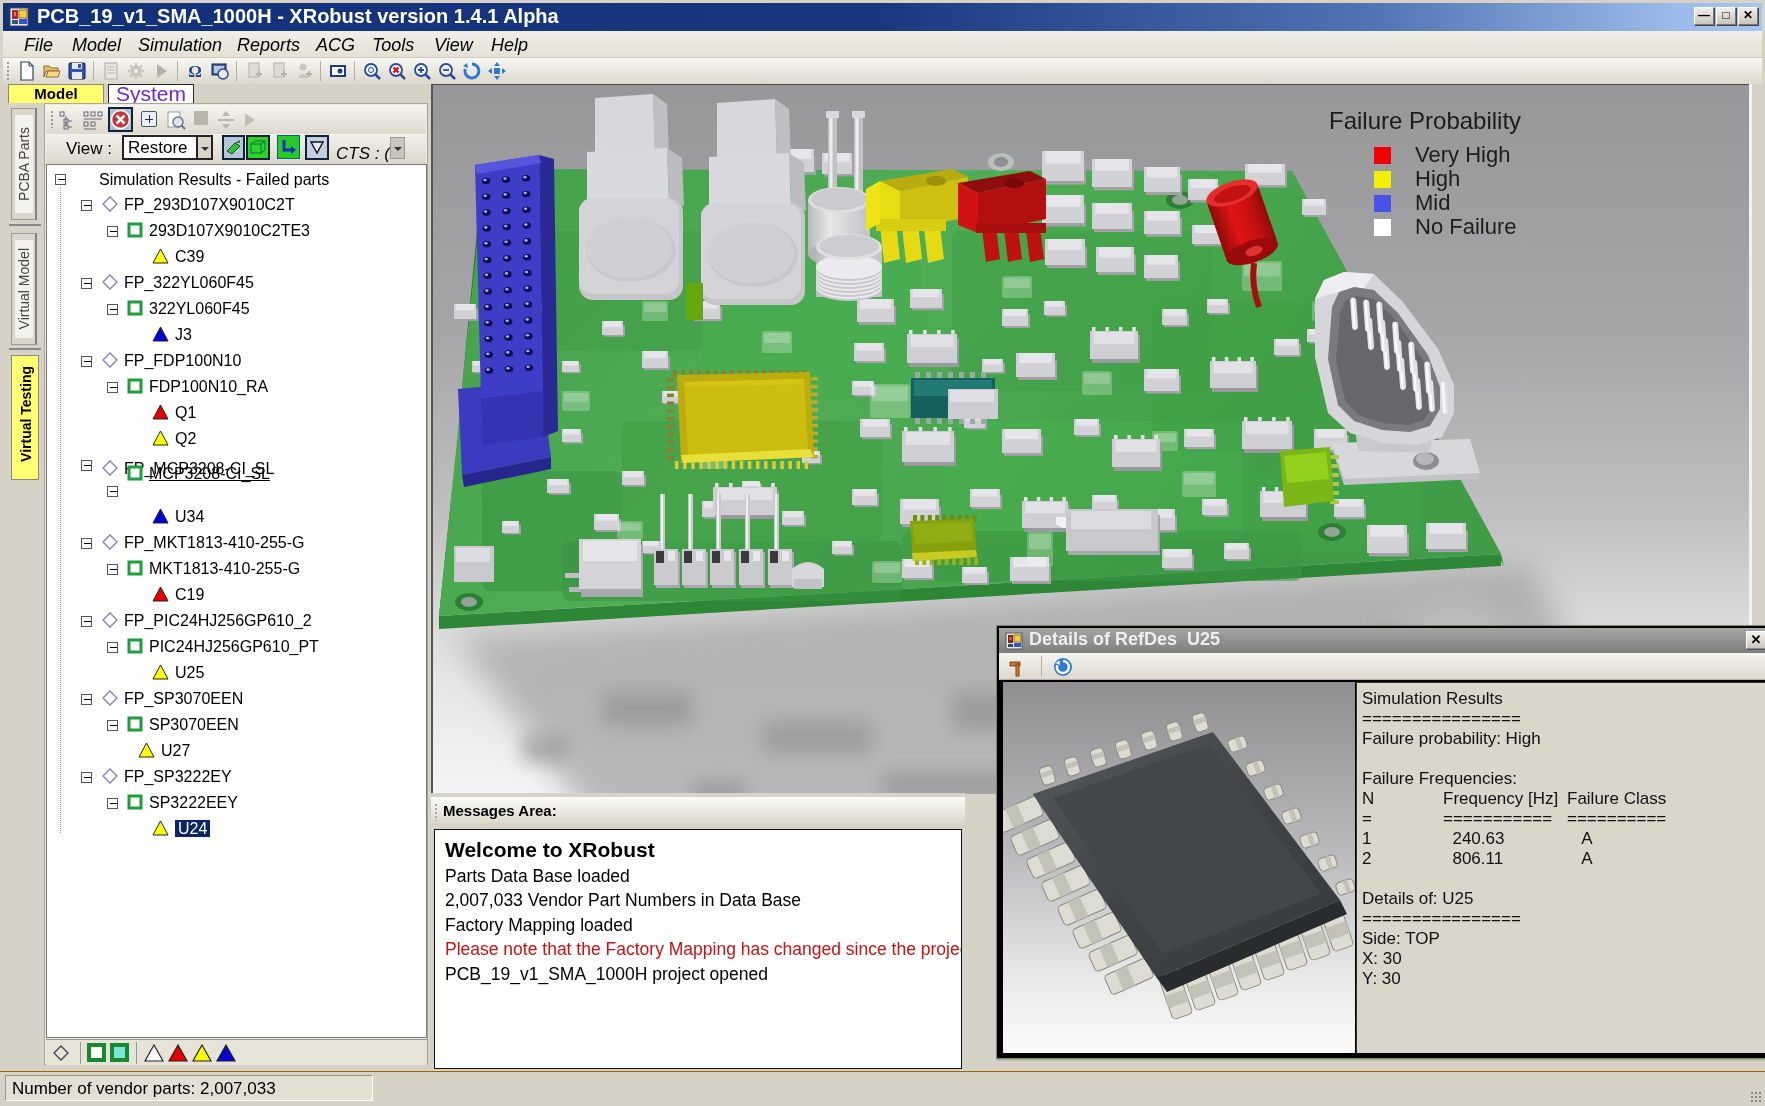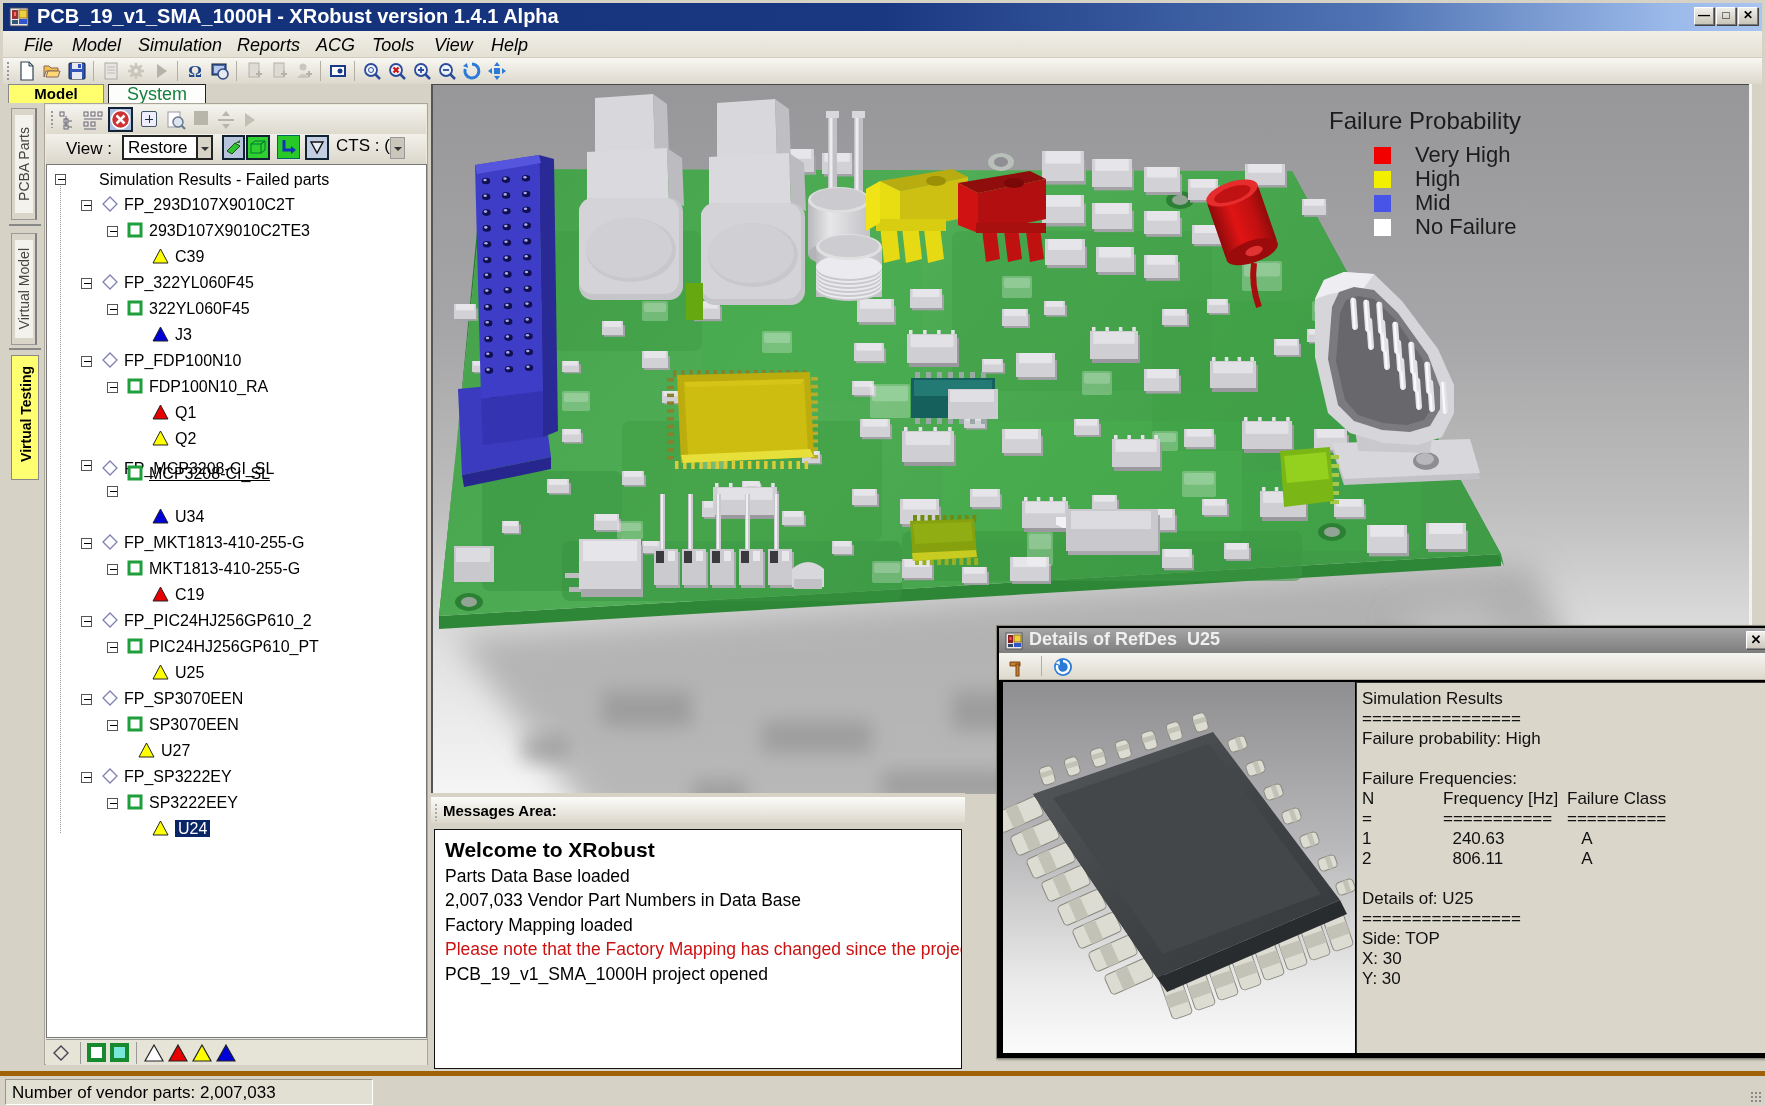--- a/index.html
+++ b/index.html
@@ -8,38 +8,38 @@
  background:linear-gradient(to right,#123078 0%,#1a3882 50%,#5074b4 78%,#9cbaea 95%,#a8c4f0 100%);
  color:#fff;font-weight:bold;font-size:20px;display:flex;align-items:center;}
 .menubar{left:3px;top:31px;width:1759px;height:27px;background:linear-gradient(#f0eee6,#e4e1d4);
  font-size:18px;color:#000;display:flex;align-items:center;border-bottom:1px solid #d0ccc0;}
 .menubar span{top:4px;font-style:italic;}
 .toolbar{left:3px;top:58px;width:1759px;height:26px;background:linear-gradient(#f8f7f2,#dcd8cc);
  display:flex;align-items:center;}
 .tabrow{left:3px;top:84px;width:425px;height:19px;}
 .tab1{position:absolute;left:5px;top:0;width:96px;height:19px;background:#ffff6e;border:1px solid #888;
  border-bottom:none;font-weight:bold;font-size:15px;text-align:center;line-height:18px;}
-.tab2{position:absolute;left:105px;top:0;width:98px;height:19px;background:#fdfdfb;border:1px solid #222;
- border-bottom:none;font-size:18px;color:#15803d;text-align:center;line-height:18px;}
+.tab2{position:absolute;left:105px;top:0;width:86px;height:19px;background:#fdfdfb;border:1px solid #222;
+ border-bottom:none;font-size:21px;color:#6d28d9;text-align:center;line-height:18px;}
 .sidestrip{left:3px;top:103px;width:41px;height:937px;background:#d6d2c6;}
 .vtab{position:absolute;left:8px;width:26px;border:1px solid #999;border-right:2px solid #808080;background:#d9d5c9;}
 .vtab .lbl{position:absolute;left:3px;top:6px;bottom:6px;width:18px;background:#f4f2ec;
  display:flex;align-items:center;justify-content:center;}
 .vtab .lbl span{transform:rotate(180deg);writing-mode:vertical-rl;font-size:14px;color:#444;white-space:nowrap;}
 .vtab3{position:absolute;left:8px;width:28px;background:#ffff72;border:1px solid #888;}
 .vtab3 span{transform:rotate(180deg);writing-mode:vertical-rl;font-size:14px;font-weight:bold;color:#000;
  position:absolute;left:6px;top:10px;white-space:nowrap;}
 .treepanel{left:44px;top:103px;width:384px;height:962px;background:#ece9dd;border:1px solid #a9a599;}
 .ttb1{position:absolute;left:1px;top:1px;width:380px;height:29px;background:linear-gradient(#f5f4ef,#ddd9cd);}
 .ttb2{position:absolute;left:1px;top:30px;width:380px;height:30px;background:linear-gradient(#f2f1ea,#dbd7cb);}
 .treebox{position:absolute;left:1px;top:60px;width:381px;height:874px;background:#fff;border:1px solid #777;
  font-size:16px;color:#000;}
 .tlegend{position:absolute;left:1px;top:935px;width:381px;height:26px;background:#e6e3d7;
  border-top:1px solid #999;display:flex;align-items:center;}
-.statusbar{left:0px;top:1071px;width:1765px;height:35px;background:#d6d2c6;border-top:5px solid #a16207;}
+.statusbar{left:0px;top:1071px;width:1765px;height:35px;background:#d6d2c6;border-top:1px solid #a16207;}
 .statbox{position:absolute;left:5px;top:3px;width:368px;height:26px;background:#e2dfd3;
  border:1px solid #9a968a;border-bottom-color:#fff;border-right-color:#fff;font-size:17px;line-height:25px;padding-left:6px;}
 .viewport{left:431px;top:84px;width:1318px;height:710px;border-left:2px solid #555;border-top:1px solid #4a4a4a;}
 .msgs{left:431px;top:793px;width:534px;height:278px;background:#d6d2c6;}
 .msghdr{position:absolute;left:0;top:4px;width:100%;height:26px;background:linear-gradient(#fbfbf8,#dcd8cc);
  font-size:15px;font-weight:bold;padding:5px 0 0 12px;}
 .msgbox{position:absolute;left:3px;top:36px;width:528px;height:240px;background:#fff;border:1px solid #111;overflow:hidden;
  font-size:17.5px;padding:8px 0 0 10px;line-height:24.5px;white-space:nowrap;}
 .dlg{left:996px;top:625px;width:777px;height:434px;background:#000000;border:1px solid #8a867a;
  box-shadow:1px 1px 2px rgba(0,0,0,0.3);}
@@ -258,21 +258,21 @@
             <path d="M3 7 l4 -3 h10 l-4 3 M13 7 l4 -3 v9 l-4 3"></path>
           </g>
         </svg></div>
       <div style="position:absolute;left:231px;top:1px;width:23px;height:24px;background:#28c828;border:1px solid #066;"><svg width="21" height="22" viewBox="0 0 21 22">
           <path d="M6 4 v10 h9" fill="none" stroke="#1133bb" stroke-width="3"></path>
           <path d="M13 10 l5 4 l-5 4 z" fill="#1133bb"></path>
         </svg></div>
       <div style="position:absolute;left:259px;top:1px;width:24px;height:25px;background:#c4cee2;border:2px solid #123;"><svg width="20" height="21" viewBox="0 0 20 21">
           <path d="M4 5 h12 l-6 11 z" fill="#e8ecf4" stroke="#111" stroke-width="1.4"></path>
         </svg></div>
-      <span style="position:absolute;left:290px;top:2px;font-size:17px;">CTS : (</span>
+      <span style="position:absolute;left:290px;top:10px;font-size:17px;font-style:italic;">CTS : (</span>
       <div style="position:absolute;left:344px;top:3px;width:15px;height:22px;background:#cac6ba;border:1px solid #999;">
         <div style="position:absolute;left:3px;top:9px;width:0;height:0;border:4px solid transparent;border-top-color:#333;"></div>
       </div>
     </div>
  <div class="treebox">
       <div class="abs" style="left:13px;top:18px;width:1px;height:650px;border-left:1px dotted #999;"></div>
       <div class="abs" style="left:8px;top:9px;width:11px;height:11px;border:1px solid #555;background:#fff;">
         <div style="position:absolute;left:2px;top:4px;width:7px;height:1px;background:#000;"></div>
       </div>
       <div class="abs" style="left:52px;top:6px;white-space:nowrap;">Simulation Results - Failed parts</div>

